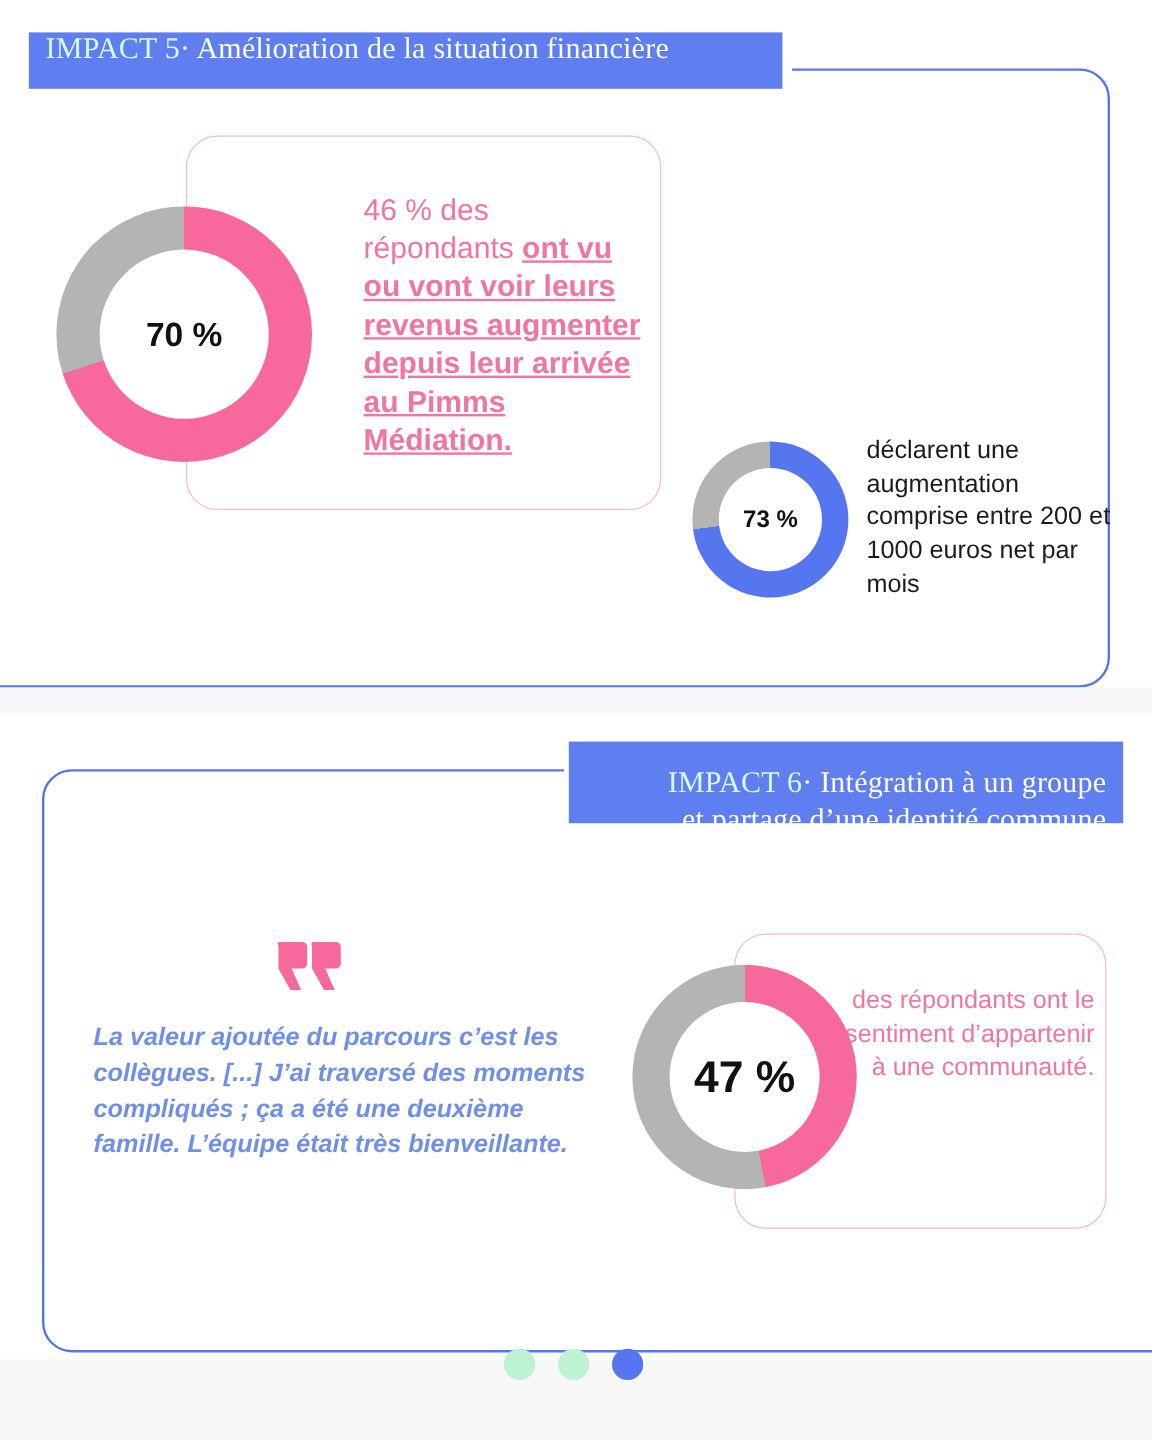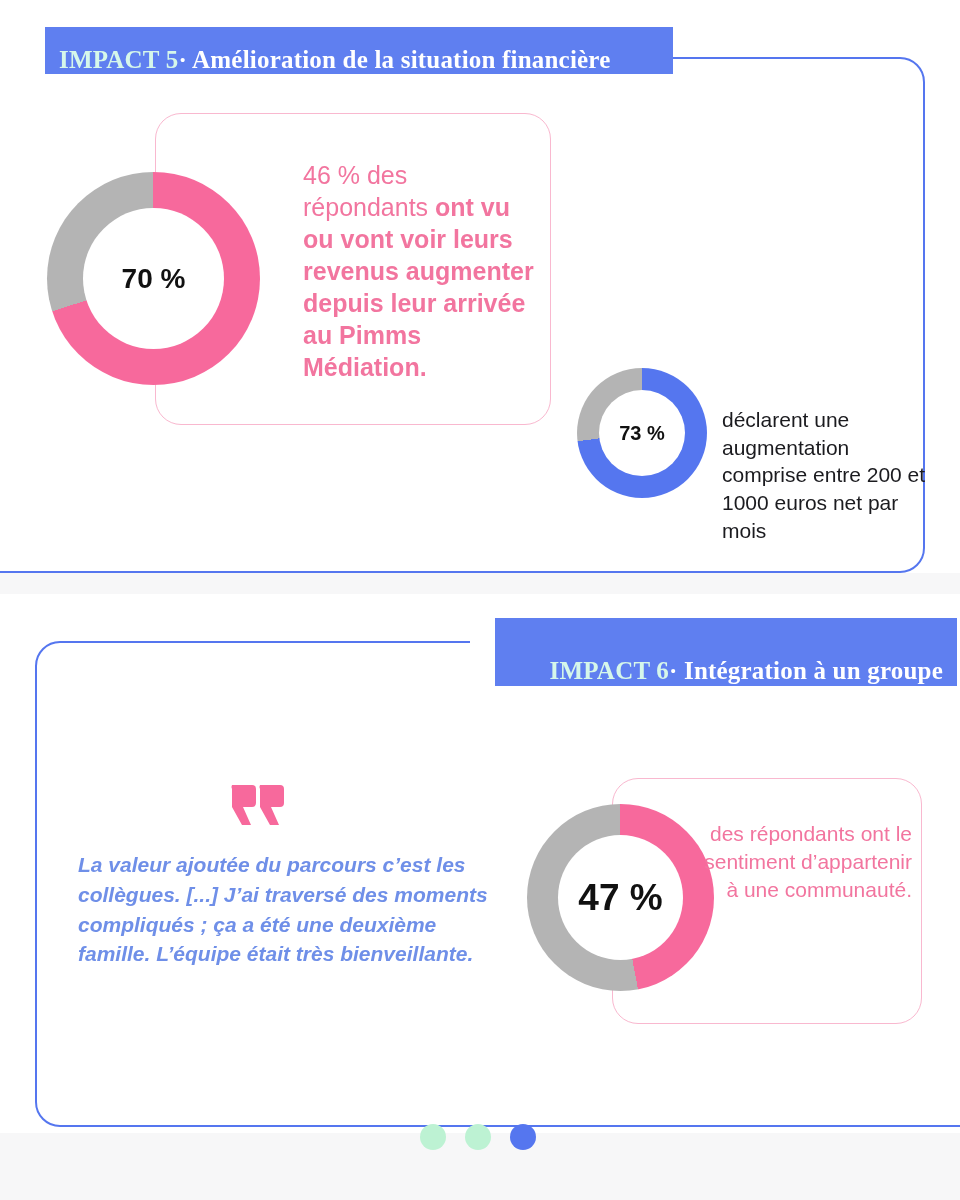--- a/index.html
+++ b/index.html
@@ -42,41 +42,40 @@
     top: 0;
     pointer-events: none;
   }
 
   
   .banner {
     position: absolute;
     background: #5f7ff0;
     color: #ffffff;
     font-family: "Liberation Serif", serif;
-    font-weight: bold;
+    font-weight: normal;
     letter-spacing: 0.2px;
     box-sizing: border-box;
     display: flex;
-    align-items: flex-end;
-    margin-left: 21px;
+    align-items: flex-start;
   }
   #banner-impact5 {
     left: 24px;
     top: 27px;
     width: 628px;
     height: 47px;
     padding: 0 14px;
     font-size: 25px;
   }
   #banner-impact6 {
     left: 474px;
     top: 618px;
     width: 462px;
     height: 68px;
-    padding: 4px 14px 0 14px;
+    padding: 20px 14px 0 14px;
     font-size: 25px;
     text-align: right;
     justify-content: flex-end;
     line-height: 1.22;
   }
   #banner-impact6 .banner-inner {
     display: block;
     text-align: right;
   }
   .banner-tag {
@@ -174,30 +173,29 @@
 
   #text-70 {
     left: 303px;
     top: 159px;
     width: 232px;
     font-size: 25px;
     line-height: 1.28;
     color: #f2759f;
   }
   #text-70 .light { font-weight: normal; }
-  #text-70 .strong { font-weight: bold; }
+  #text-70 .strong { font-weight: bold; text-decoration: underline; }
 
   #text-73 {
     left: 722px;
     top: 362px;
     width: 212px;
     font-size: 21px;
     line-height: 1.32;
     color: #1b1b1f;
-    margin-top: 44px;
   }
 
   #text-47 {
     left: 700px;
     top: 820px;
     width: 212px;
     font-size: 21px;
     line-height: 1.33;
     color: #f2759f;
     font-weight: normal;
@@ -276,20 +274,21 @@
 
 <div class="panel" id="panel-impact6">
   <svg class="frame-svg" width="960" height="539">
     <path d="M 470 48 L 60 48 A 24 24 0 0 0 36 72 L 36 508 A 24 24 0 0 0 60 532 L 960 532" fill="none" stroke="#5576ef" stroke-width="2"></path>
   </svg>
 </div>
 
 <div class="banner" id="banner-impact6">
   <span class="banner-inner">
     <span><span class="banner-tag">IMPACT 6</span><span class="banner-sep">·</span> <span>Intégration à un groupe</span></span><br>
+    <span>et partage d’une identité commune</span>
   </span>
 </div>
 
 <svg id="quote-mark" viewBox="0 0 60 46">
   <path d="M4 2 h20 a4 4 0 0 1 4 4 v14 a4 4 0 0 1 -4 4 h-9 l8 18 h-9 l-10 -18 v-18 a4 4 0 0 1 0 -4 z" fill="#f7699c"></path>
   <path d="M32 2 h20 a4 4 0 0 1 4 4 v14 a4 4 0 0 1 -4 4 h-9 l8 18 h-9 l-10 -18 v-18 a4 4 0 0 1 0 -4 z" fill="#f7699c"></path>
 </svg>
 
 <div id="quote-text">La valeur ajoutée du parcours c’est les collègues. [...] J’ai traversé des moments compliqués ; ça a été une deuxième famille. L’équipe était très bienveillante.</div>
 

